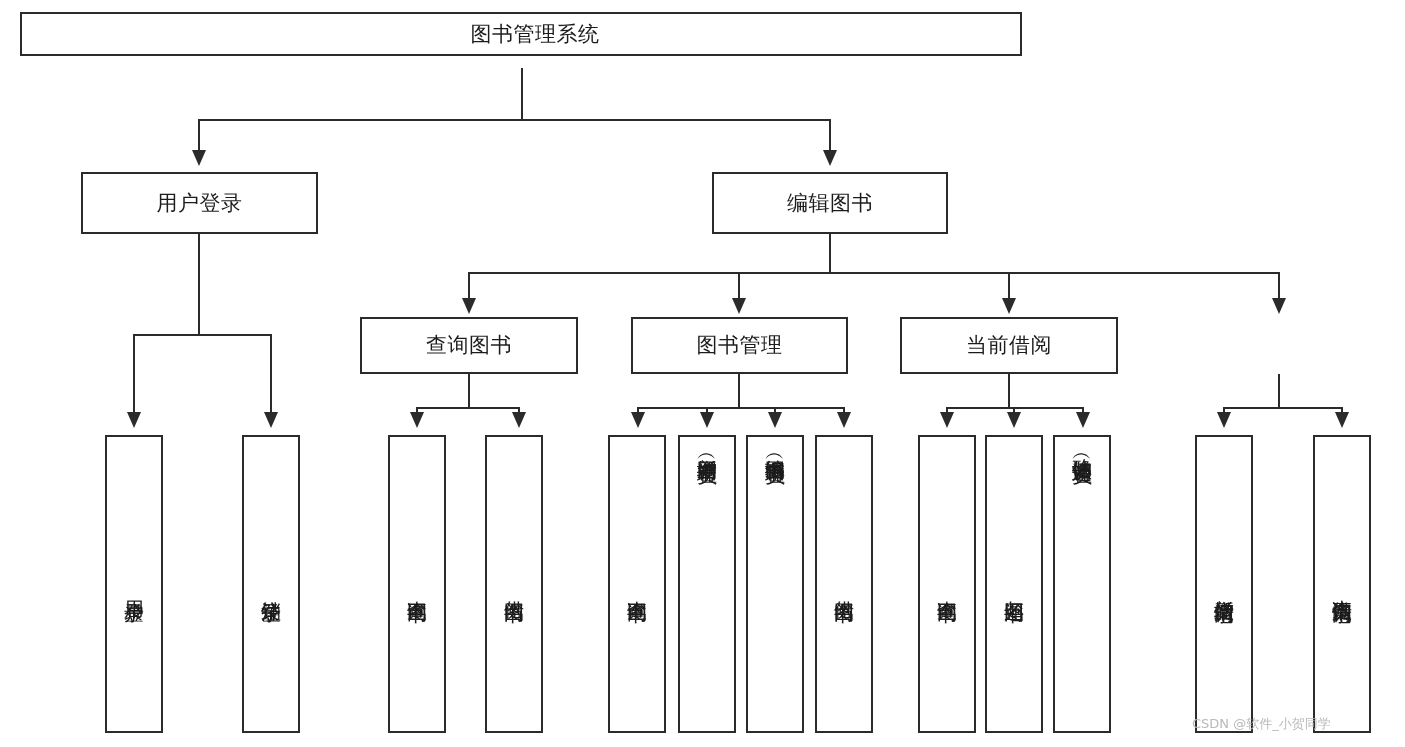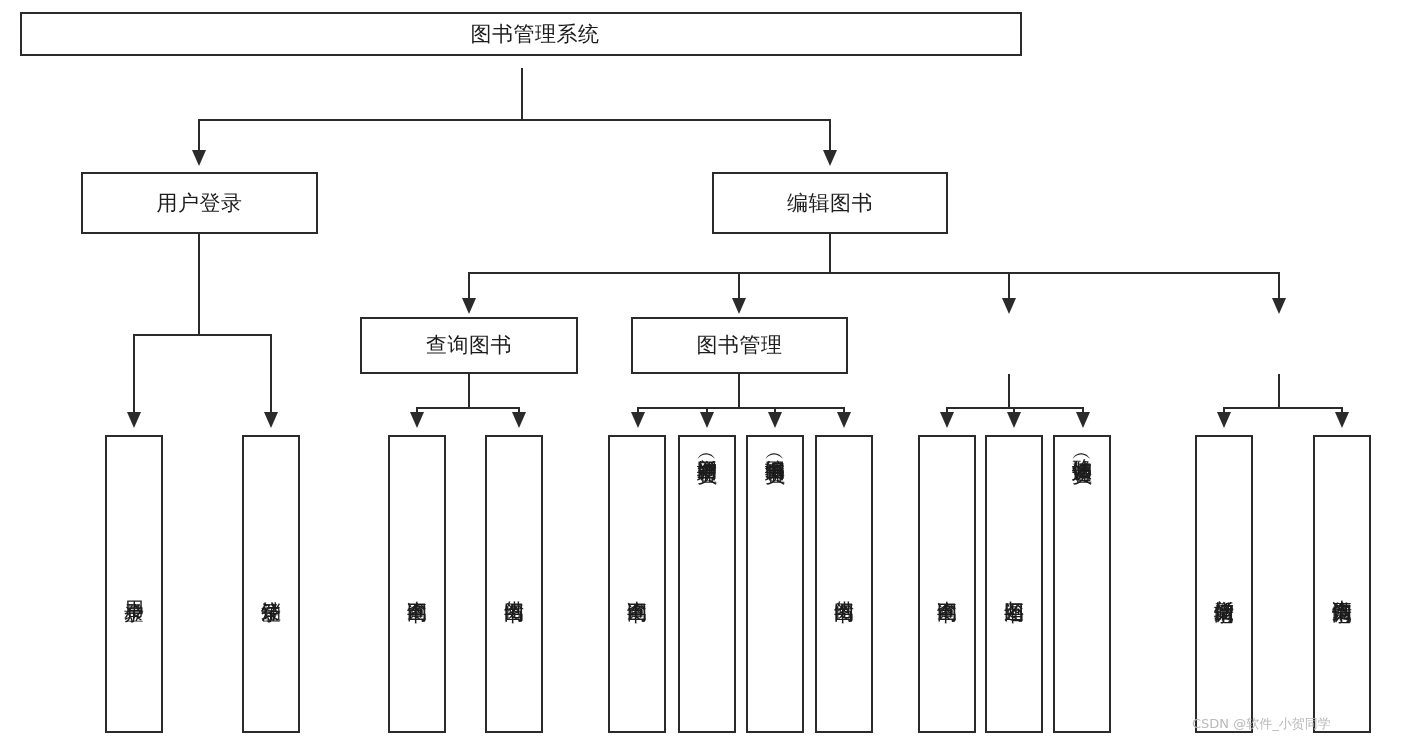--- a/index.html
+++ b/index.html
@@ -125,20 +125,23 @@
   <div class="arrow" style="left:1002px; top:298px;"></div>
   <div class="conn v" style="left:1278px; top:272px; width:2px; height:28px;"></div>
   <div class="arrow" style="left:1272px; top:298px;"></div>
 
   <div class="node horiz" style="left:360px; top:317px; width:218px; height:57px;">
     <span class="node-label">查询图书</span>
   </div>
   <div class="node horiz" style="left:631px; top:317px; width:217px; height:57px;">
     <span class="node-label">图书管理</span>
   </div>
+  <div class="node horiz" style="left:900px; top:317px; width:218px; height:57px;">
+    <span class="node-label">当前借阅</span>
+  </div>
 
   <div class="conn v" style="left:468px; top:374px; width:2px; height:34px;"></div>
   <div class="conn h" style="left:416px; top:407px; width:104px; height:2px;"></div>
   <div class="conn v" style="left:416px; top:407px; width:2px; height:10px;"></div>
   <div class="arrow" style="left:410px; top:412px;"></div>
   <div class="conn v" style="left:518px; top:407px; width:2px; height:10px;"></div>
   <div class="arrow" style="left:512px; top:412px;"></div>
 
   <div class="conn v" style="left:738px; top:374px; width:2px; height:34px;"></div>
   <div class="conn h" style="left:637px; top:407px; width:208px; height:2px;"></div>

